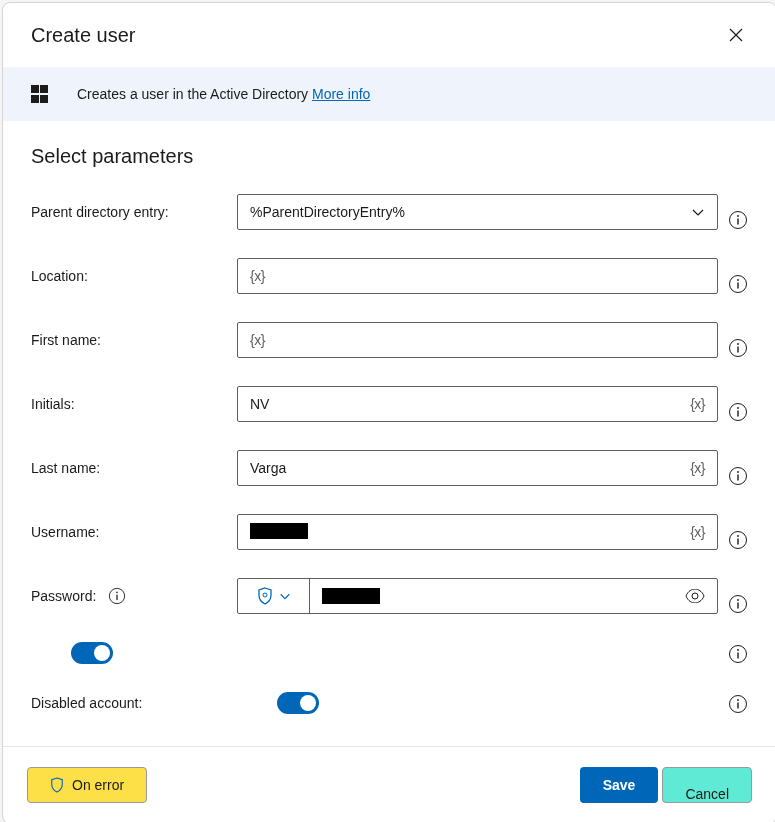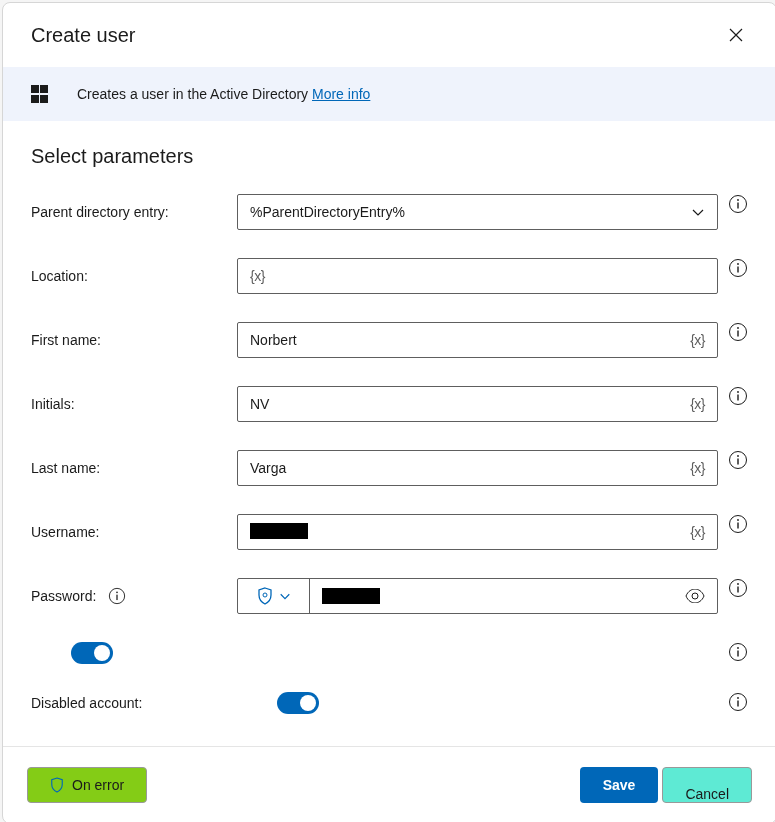--- a/index.html
+++ b/index.html
@@ -21,21 +21,21 @@
   }
   .info-banner .win-icon { width: 18px; height: 18px; display:flex; flex-wrap:wrap; gap:1px; }
   .info-banner .win-icon span { width: 8px; height: 8px; background:#1b1b1b; }
   .info-banner a { color:#0067b8; text-decoration: underline; }
   .content { padding: 24px 28px 8px; flex:1; overflow:auto; }
   .section-title { font-size: 20px; font-weight: 400; color:#1b1b1b; margin: 0 0 26px; }
   .form-row { display:flex; align-items:center; margin-bottom: 28px; }
   .form-row:last-child { margin-bottom: 12px; }
   .label { width: 206px; font-size: 14px; color:#1b1b1b; display:flex; align-items:center; gap:6px; }
   .label .small-info { width:18px; height:18px; color:#1b1b1b; cursor:pointer; margin-left: -2px; }
-  .field-wrap { flex:1; display:flex; align-items:flex-start; gap: 10px; }
+  .field-wrap { flex:1; display:flex; align-items:flex-end; gap: 10px; }
   .input, .select {
     flex:1; height: 36px; border:1px solid #5e5e5e; border-radius:2px;
     padding: 0 12px; font-size:14px; color:#1b1b1b; background:#fff;
     display:flex; align-items:center; justify-content:space-between;
   }
   .select { cursor:pointer; }
   .input .txt { flex:1; text-align:left; }
   .var-badge { font-family: 'Segoe UI', sans-serif; font-size:14px; color:#5e5e5e; letter-spacing:-0.5px; }
   .chevron { color:#1b1b1b; }
   .info-icon { width:20px; height:20px; color:#1b1b1b; cursor:pointer; flex-shrink:0; }
@@ -51,21 +51,21 @@
   .toggle .knob { position:absolute; width:16px; height:16px; background:#fff; border-radius:50%; top:3px; right:3px; }
   .footer {
     border-top:1px solid #e5e5e5; padding: 20px 24px;
     display:flex; align-items:center; justify-content:space-between;
   }
   .btn {
     height:36px; padding:0 22px; border-radius:4px; font-size:14px;
     display:flex; align-items:center; gap:8px; cursor:pointer; border:1px solid transparent;
     font-weight: 600;
   }
-  .btn-outline { background:#84cc16; border-color:#999; color:#1b1b1b; font-weight:400; }
+  .btn-outline { background:#fde047; border-color:#999; color:#1b1b1b; font-weight:400; }
   .btn-primary { background:#0067b8; color:#fff; }
   .btn-secondary { background:#5eead4; border-color:#999; color:#1b1b1b; font-weight:400;align-items:flex-end; }
   .footer-right { display:flex; gap:4px; }
   svg { display:block; }
 </style>
 </head>
 <body>
 
 <div class="dialog">
 
@@ -121,21 +121,20 @@
             <circle cx="10" cy="6" r="0.9" fill="currentColor"></circle>
             <rect x="9.3" y="8.5" width="1.4" height="6" fill="currentColor"></rect>
           </svg>
       </div>
     </div>
 
     <div class="form-row">
       <div class="label">First name:</div>
       <div class="field-wrap">
         <div class="input">
-          <span class="txt">Norbert</span>
           <span class="var-badge">{x}</span>
         </div>
         <svg class="info-icon" viewBox="0 0 20 20">
             <circle cx="10" cy="10" r="8.5" stroke="currentColor" fill="none"></circle>
             <circle cx="10" cy="6" r="0.9" fill="currentColor"></circle>
             <rect x="9.3" y="8.5" width="1.4" height="6" fill="currentColor"></rect>
           </svg>
       </div>
     </div>
 

